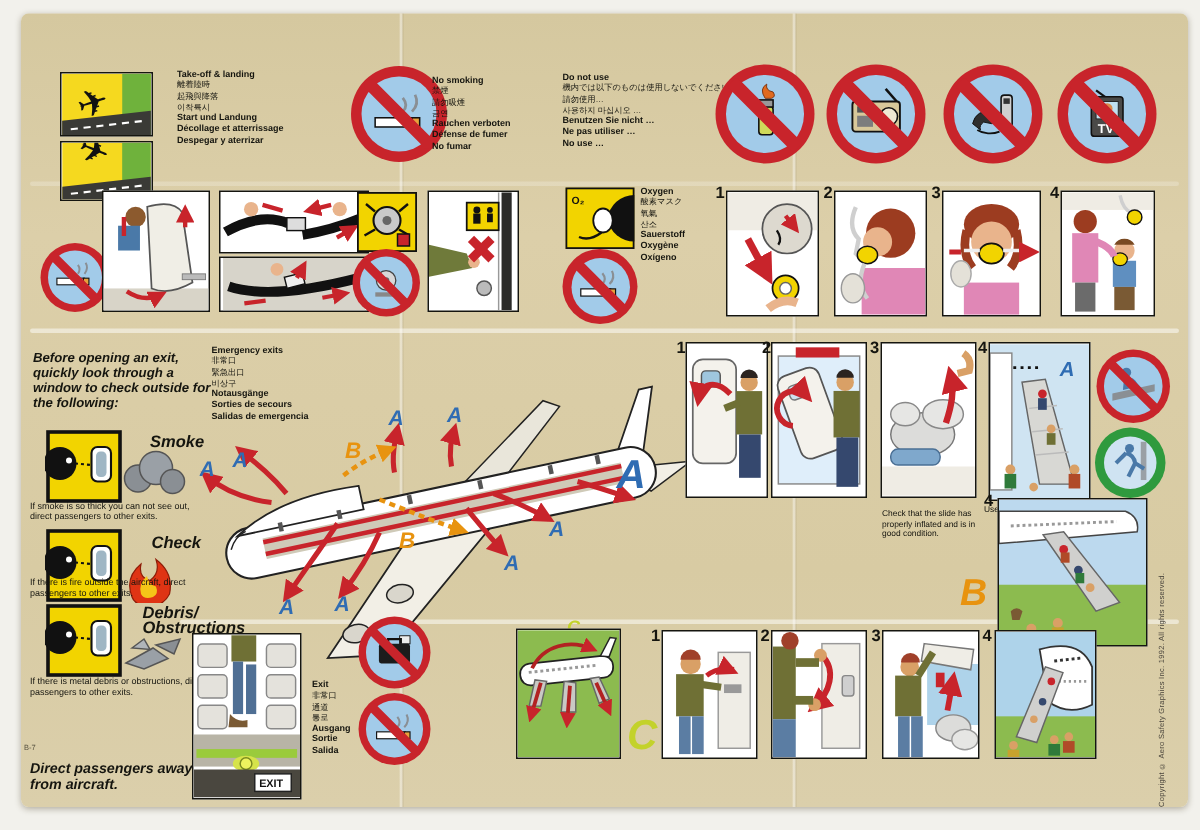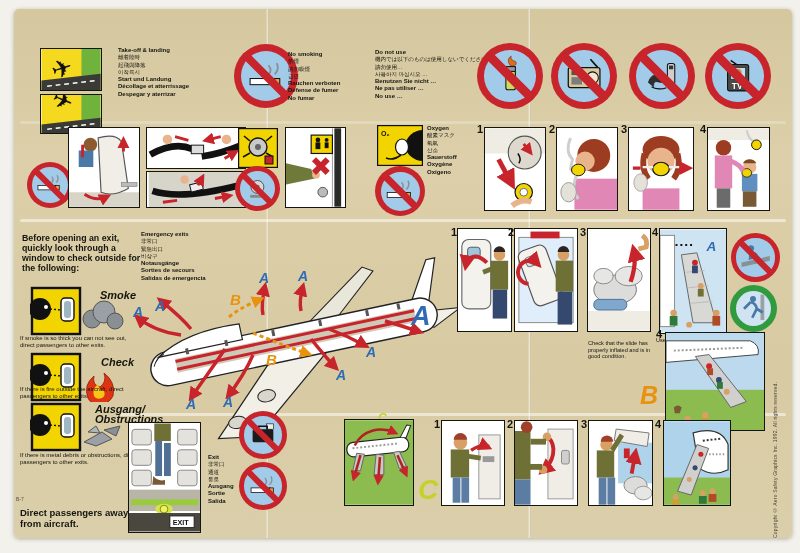--- a/index.html
+++ b/index.html
@@ -9,21 +9,21 @@
         background:linear-gradient(180deg,#d5c89f 0%,#dccfa9 28%,#d8cba3 70%,#dbcfab 100%);
         box-shadow:0 1px 4px rgba(60,50,20,.35);}
   .abs{position:absolute;}
   .crease{position:absolute;top:0;bottom:0;width:3px;
           background:linear-gradient(90deg,rgba(255,255,255,0),rgba(255,255,255,.55) 45%,rgba(96,84,50,.14));}
   .divh{position:absolute;height:3px;background:rgba(255,255,255,.5);border-radius:2px;}
   .langs{font-size:6px;font-weight:bold;line-height:7.3px;white-space:nowrap;}
   .langs div:nth-child(2),.langs div:nth-child(3),.langs div:nth-child(4){font-weight:normal;font-size:5.5px;}
   .small{font-size:6px;line-height:7px;}
   .iclabel{font-style:italic;font-weight:bold;font-size:11px;}
-  .bigital{font-weight:bold;font-size:9.5px;line-height:11px;}
+  .bigital{font-style:italic;font-weight:bold;font-size:9.5px;line-height:11px;}
   .num{position:absolute;font-weight:bold;font-size:11px;}
   .panel{position:absolute;background:#fff;border:1.6px solid #15150f;box-sizing:border-box;overflow:hidden;}
   .panel svg{display:block;width:100%;height:100%;}
   .ban{position:absolute;border-radius:50%;background:#c8242b;}
   .ban .inner{position:absolute;inset:11%;border-radius:50%;background:#a2cbe9;overflow:hidden;
               display:flex;align-items:center;justify-content:center;}
   .ban .inner svg{width:82%;height:82%;}
   .ban .bar{position:absolute;left:3%;right:3%;top:43.5%;height:13%;background:#c8242b;
             transform:rotate(45deg);border-radius:2px;}
   .ok{position:absolute;border-radius:50%;background:#2f9a3e;}
@@ -375,21 +375,21 @@
     <circle cx="10" cy="23" r="11" fill="#111"></circle>
       <circle cx="16" cy="21" r="2" fill="#fff"></circle>
     <line x1="20" y1="23" x2="31" y2="24" stroke="#111" stroke-width="1.4" stroke-dasharray="2,2"></line>
     <rect x="31" y="12" width="13" height="23" rx="4" fill="#fff" stroke="#111" stroke-width="1.4"></rect>
     <rect x="34" y="15" width="7" height="17" rx="3" fill="#9fb6c4"></rect>
     <polygon points="54,40 72,30 82,37 66,44" fill="#9aa0a6" stroke="#555"></polygon>
     <polygon points="74,28 90,24 86,34" fill="#8a8f94" stroke="#555"></polygon>
     <polygon points="58,30 66,24 70,31" fill="#b0b5ba" stroke="#555"></polygon>
   </svg>
 </div>
-<div class="abs iclabel" style="left:95px;top:404px;white-space:pre-line;line-height:10px;">Ausgang/
+<div class="abs iclabel" style="left:95px;top:404px;white-space:pre-line;line-height:10px;">Debris/
 Obstructions</div>
 <div class="abs small" style="left:20px;top:452px;width:124px;">If there is metal debris or obstructions, direct passengers to other exits.</div>
 
 <div class="abs bigital" style="left:20px;top:507px;width:128px;">Direct passengers away from aircraft.</div>
 
 <div class="abs langs" style="left:141px;top:231px;">
     <div>Emergency exits</div>
     <div>非常口</div>
     <div>緊急出口</div>
     <div>비상구</div>

